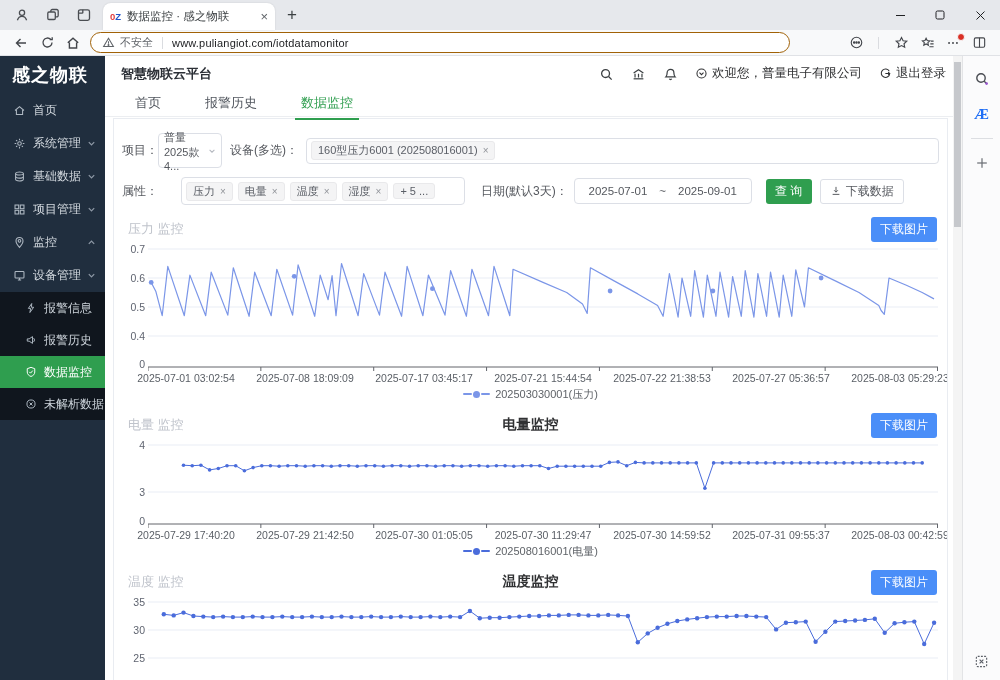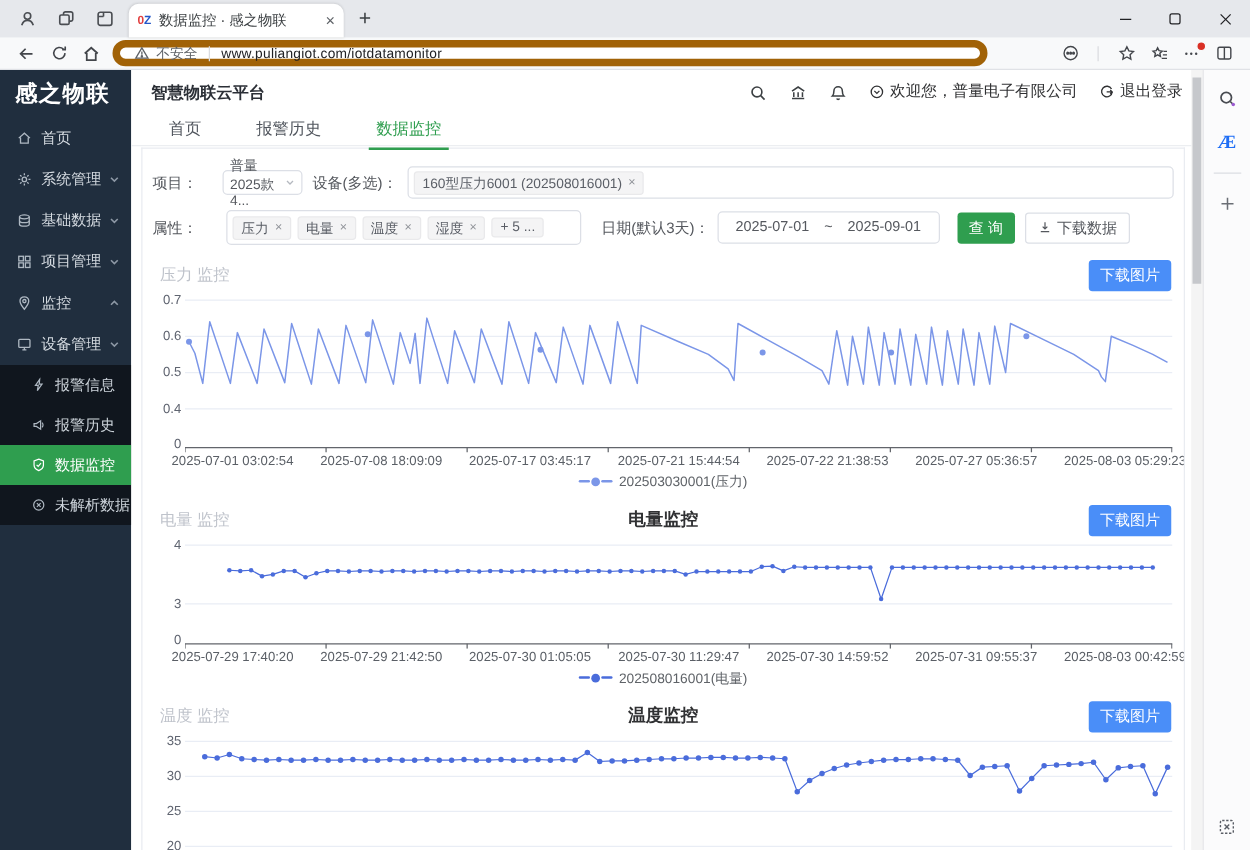--- a/index.html
+++ b/index.html
@@ -16,21 +16,21 @@
   .favicon{font-size:9.5px;font-weight:normal;margin-right:6px;text-align:right;}
   .favicon .f0{color:#e23e3e;} .favicon .fz{color:#2356c8;}
   .tab-title{flex:1;white-space:nowrap;overflow:hidden;color:#3c4043;}
   .tab-close{color:#5f6368;font-size:13px;margin-left:4px;cursor:default;}
   .newtab{font-size:17px;color:#3c4043;margin-left:12px;font-weight:300;}
   .win-controls{position:absolute;right:0;top:0;height:30px;display:flex;}
   .win-controls>span{width:40px;height:100%;display:flex;align-items:center;justify-content:center;color:#202124;}
 
   .toolbar{height:26px;background:#f8f9fa;border-bottom:1px solid #e0e2e6;display:flex;align-items:center;padding:0 8px;}
   .tb-icon{width:26px;height:22px;color:#43464b;display:flex;align-items:center;justify-content:center;position:relative;}
-  .url-pill{height:21px;background:#fff;border:6px solid #a16207;border-radius:11px;flex:0 0 700px;margin-left:4px;
+  .url-pill{height:21px;background:#fff;border:1px solid #a16207;border-radius:11px;flex:0 0 700px;margin-left:4px;
     display:flex;align-items:center;padding:0 11px;font-size:11px;color:#5f6368;}
   .pill-divider{width:1px;height:12px;background:#dadce0;margin:0 9px;}
   .url-text{color:#202124;letter-spacing:.2px;}
   .sec-label{margin-left:5px;}
   .tb-right{margin-left:auto;display:flex;align-items:center;}
   .badge{position:absolute;top:1px;right:1px;width:8px;height:8px;border-radius:50%;background:#d93025;border:1px solid #f8f9fa;}
 
   
   .app{display:flex;height:624px;}
   .sidebar{width:105px;background:#202e3e;flex-shrink:0;color:#cdd4db;}
@@ -56,22 +56,22 @@
   .ptab.active{color:#2f9e4f;}
   .ptab.active::after{content:"";position:absolute;left:-2px;right:-2px;bottom:0;height:2px;background:#2f9e4f;}
 
   .card{margin:1px 14px 0 8px;border:1px solid #e9ecf1;border-bottom:none;padding:10px 8px 0 8px;height:588px;overflow:hidden;}
 
   
   .frow{display:flex;align-items:center;}
   .frow1{margin-top:4px;}
   .frow2{margin-top:9px;}
   .flabel{font-size:12px;color:#55585e;white-space:nowrap;}
-  .select{width:64px;height:20px;border:1px solid #dcdfe6;border-radius:4px;display:flex;align-items:center;
-    padding:0 5px;font-size:11px;color:#55585e;margin-left:20px;background:#fff;}
+  .select{width:64px;height:35px;border:1px solid #dcdfe6;border-radius:4px;display:flex;align-items:center;
+    padding:0 5px;font-size:11px;color:#55585e;background:#fff;}
   .sel-caret{margin-left:auto;color:#b4b8bf;}
   .device-box{flex:1;height:26px;border:1px solid #dcdfe6;border-radius:4px;margin-left:8px;display:flex;align-items:center;padding:0 4px;}
   .tag{background:#f4f4f5;border:1px solid #e9e9eb;border-radius:3px;font-size:11px;color:#5a5e66;
     padding:1px 6px;display:inline-flex;align-items:center;margin-right:5px;white-space:nowrap;}
   .tag i{font-style:normal;margin-left:5px;color:#909399;font-size:10px;}
   .tagbox{width:284px;height:28px;border:1px solid #dcdfe6;border-radius:4px;margin-left:23px;display:flex;align-items:center;padding:0 4px;overflow:hidden;}
   .date-label{margin-left:16px;}
   .date-box{width:178px;height:26px;border:1px solid #dcdfe6;border-radius:4px;margin-left:6px;display:flex;
     align-items:center;justify-content:center;font-size:11.5px;color:#55585e;gap:12px;background:#fff;}
   .btn-query{margin-left:14px;width:46px;height:25px;background:#2f9e4f;color:#fff;border:none;border-radius:3px;font-size:12px;}

